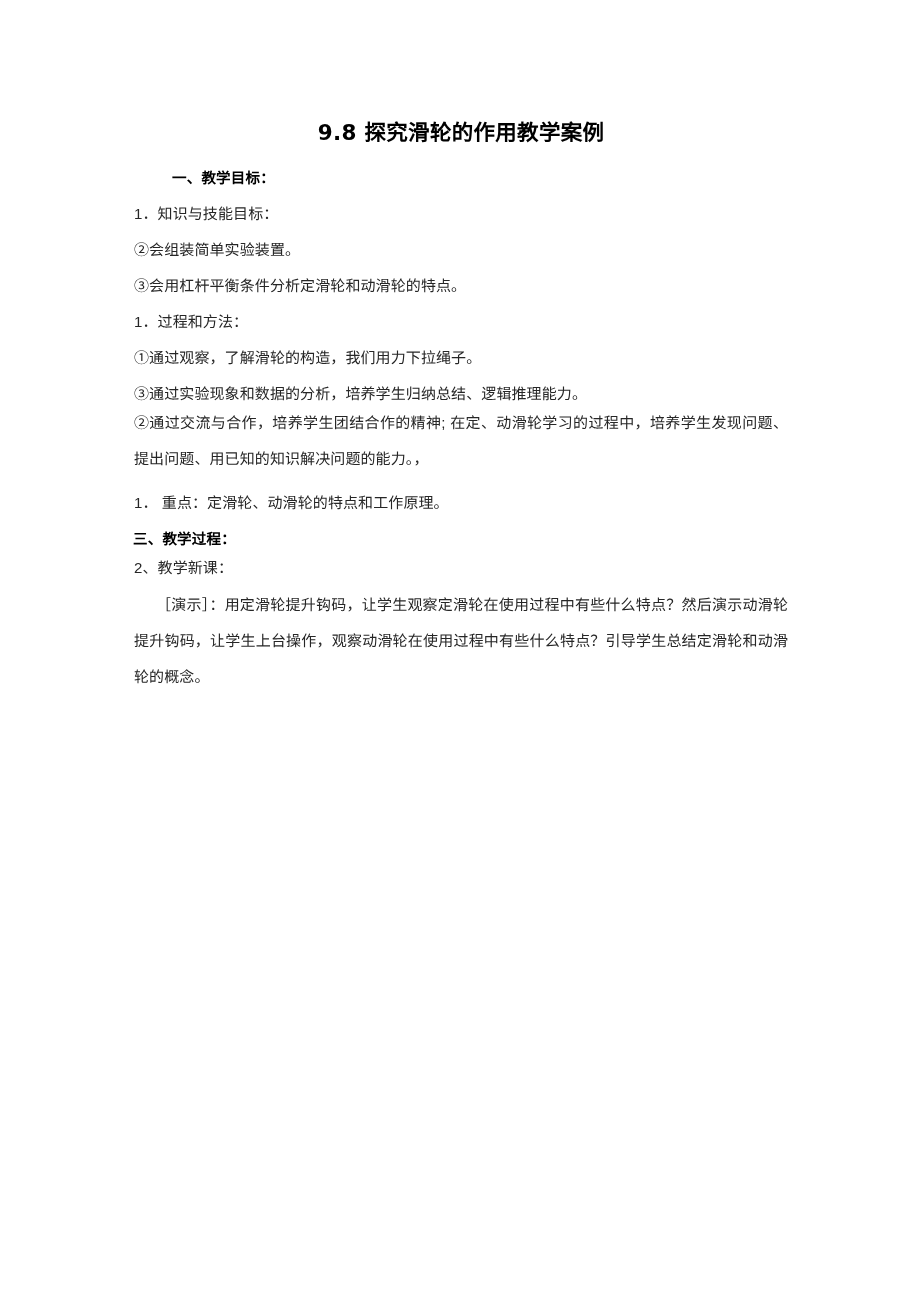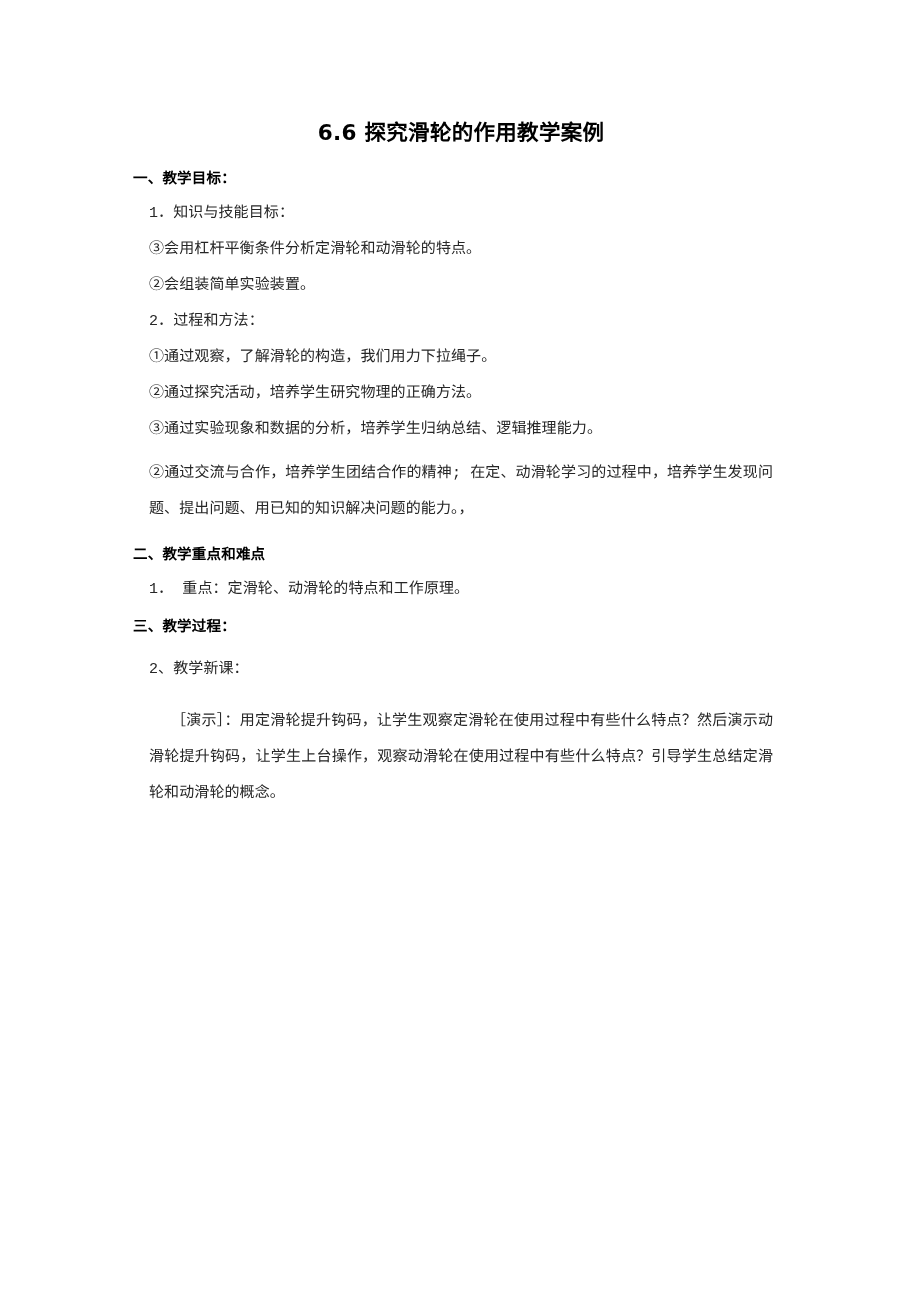--- a/index.html
+++ b/index.html
@@ -39,58 +39,56 @@
   .section-head {
     font-family: "DejaVu Sans", "Liberation Sans", sans-serif;
     font-weight: bold;
     font-size: 14.5px;
     line-height: 20px;
     margin: 0;
     color: #000000;
     letter-spacing: 0.2px;
   }
   .para {
-    font-family: Liberation Mono, monospace;
+    font-family: Liberation Sans, sans-serif;
     font-size: 15px;
     line-height: 20px;
-    margin: 16px;
+    margin: 1px;
     color: #262626;
     text-align: justify;
     text-justify: inter-ideograph;
     letter-spacing: 0.1px;
   }
   
   .blk { margin-top: 16px; }
-  .blk-first { margin-top: 20px; }
+  .blk-first { margin-top: 20px; margin-left: 39px; }
   .flow { line-height: 36px; }
   .indent-2 { padding-left: 22px; }
 </style>
 </head>
 <body>
 
 <div class="page">
   <div class="content">
 
-    <h1 class="doc-title">6.6 探究滑轮的作用教学案例</h1>
+    <h1 class="doc-title">9.8 探究滑轮的作用教学案例</h1>
 
     <div>
       <div class="section-head blk-first">一、教学目标：</div>
 
       <div class="para blk">1．知识与技能目标：</div>
+      <div class="para blk">②会组装简单实验装置。</div>
       <div class="para blk">③会用杠杆平衡条件分析定滑轮和动滑轮的特点。</div>
-      <div class="para blk">②会组装简单实验装置。</div>
-      <div class="para blk">2．过程和方法：</div>
+      <div class="para blk">1．过程和方法：</div>
       <div class="para blk">①通过观察，了解滑轮的构造，我们用力下拉绳子。</div>
-      <div class="para blk">②通过探究活动，培养学生研究物理的正确方法。</div>
       <div class="para blk">③通过实验现象和数据的分析，培养学生归纳总结、逻辑推理能力。</div>
       <div class="para flow">②通过交流与合作，培养学生团结合作的精神; 在定、动滑轮学习的过程中，培养学生发现问题、提出问题、用已知的知识解决问题的能力。，</div>
     </div>
 
     <div>
-      <div class="section-head blk">二、教学重点和难点</div>
       <div class="para blk">1． 重点：定滑轮、动滑轮的特点和工作原理。</div>
     </div>
 
     <div>
       <div class="section-head blk">三、教学过程：</div>
       <div class="para flow">2、教学新课：</div>
       <div class="para flow" style="text-indent:22px;">［演示］：用定滑轮提升钩码，让学生观察定滑轮在使用过程中有些什么特点？然后演示动滑轮提升钩码，让学生上台操作，观察动滑轮在使用过程中有些什么特点？引导学生总结定滑轮和动滑轮的概念。</div>
     </div>
 
   </div>

